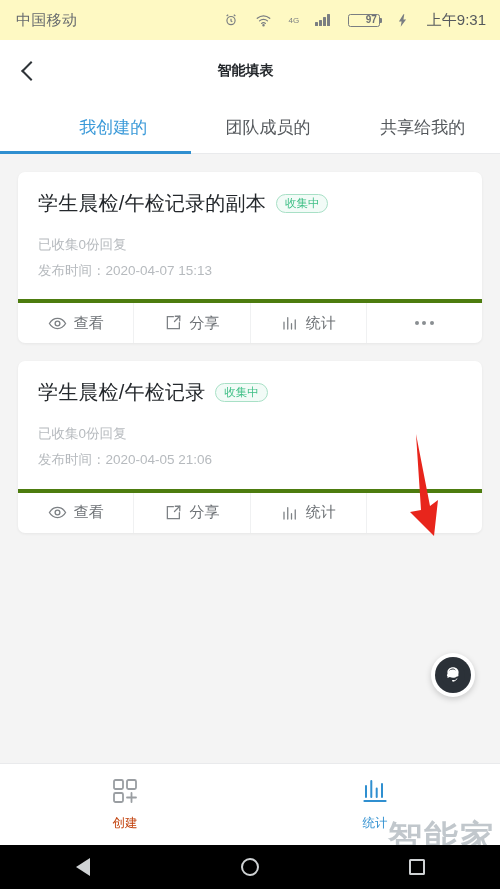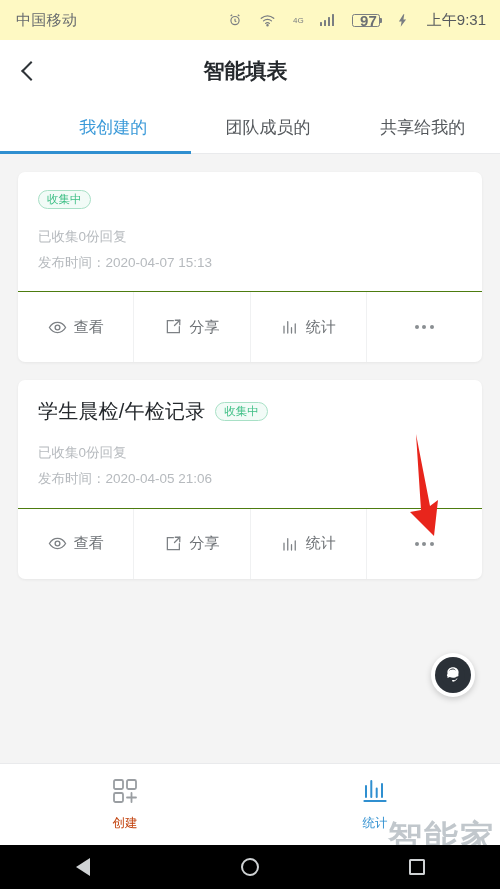--- a/index.html
+++ b/index.html
@@ -23,21 +23,21 @@
   .carrier { font-size:15px; color:#666a6e; letter-spacing:.3px; }
   .status-right { display:flex; align-items:center; gap:18px; color:#7a7e82; }
   .si { display:flex; align-items:center; }
   .net-label { font-size:8px; vertical-align:super; color:#7a7e82; margin-right:-2px;}
   .bars { display:flex; align-items:flex-end; gap:1.5px; height:12px; }
   .bars i { display:block; width:2.5px; background:#7a7e82; border-radius:.5px; }
   .bars i:nth-child(1){height:4px;} .bars i:nth-child(2){height:6px;}
   .bars i:nth-child(3){height:9px;} .bars i:nth-child(4){height:12px;}
   .battery {
     border:1.4px solid #7a7e82; border-radius:2.5px;
-    font-size:15px; color:#6b6f73; padding:0 2px 0 7px;
+    font-size:10px; color:#6b6f73; padding:0 2px 0 17px;
     height:13px; display:flex; align-items:center; line-height:1;
     position:relative; font-weight:600;
   }
   .battery:after{
     content:""; position:absolute; right:-3px; top:3.5px;
     width:2px; height:5px; background:#7a7e82; border-radius:0 1px 1px 0;
   }
   .clock { font-size:15px; color:#55595d; margin-left:2px; }
 
   
@@ -49,21 +49,21 @@
     width:56px; height:100%;
     display:flex; align-items:center; justify-content:center;
   }
   .chev {
     width:14px; height:14px;
     border-left:2.6px solid #2f3438; border-bottom:2.6px solid #2f3438;
     transform:rotate(45deg); margin-left:5px;
   }
   .page-title {
     position:absolute; left:0; right:9px; text-align:center;
-    font-size:21px; font-weight:bold; color:#24282c; pointer-events:none;
+    font-size:14px; font-weight:bold; color:#24282c; pointer-events:none;
   }
 
   
   .tabs {
     display:flex; background:#ffffff;
     height:52px; border-bottom:1px solid #e9eaec;
     position:relative;
   }
   .tab {
     flex:1; display:flex; align-items:center; justify-content:center;
@@ -90,21 +90,21 @@
     font-size:11.5px; color:#3fbf86;
     border:1px solid #a8e0c6; border-radius:10px;
     padding:2.5px 8px 3px 8px; line-height:1;
     background:#f2fbf7; white-space:nowrap;
   }
   .card-meta {
     font-size:13.5px; color:#b6babe; margin-top:15px; line-height:1.9;
   }
 
   .card-actions {
-    display:flex; border-top:1px solid #4d7c0f; height:71px;
+    display:flex; border-top:4px solid #4d7c0f; height:44px;
   }
   .action {
     flex:1; display:flex; align-items:center; justify-content:center;
     gap:7px; font-size:15px; color:#6d7175;
     border-right:1px solid #f0f1f2;
   }
   .action:last-child { border-right:none; }
   .action svg { display:block; }
   .dots { display:flex; gap:3.5px; align-items:center; }
   .dots i { width:4px; height:4px; border-radius:50%; background:#8a8e92; display:block; }
@@ -221,20 +221,21 @@
   <div class="tab">
     <span>共享给我的</span>
   </div>
 </div>
 
 <div class="content">
 
   <div class="card">
     <div class="card-body">
       <div class="card-title-row">
+        <span class="card-title">学生晨检/午检记录的副本</span>
         <span class="badge">收集中</span>
       </div>
       <div class="card-meta">
         <div>已收集0份回复</div>
         <div>发布时间：2020-04-07 15:13</div>
       </div>
     </div>
     <div class="card-actions">
       <div class="action">
         <span>

